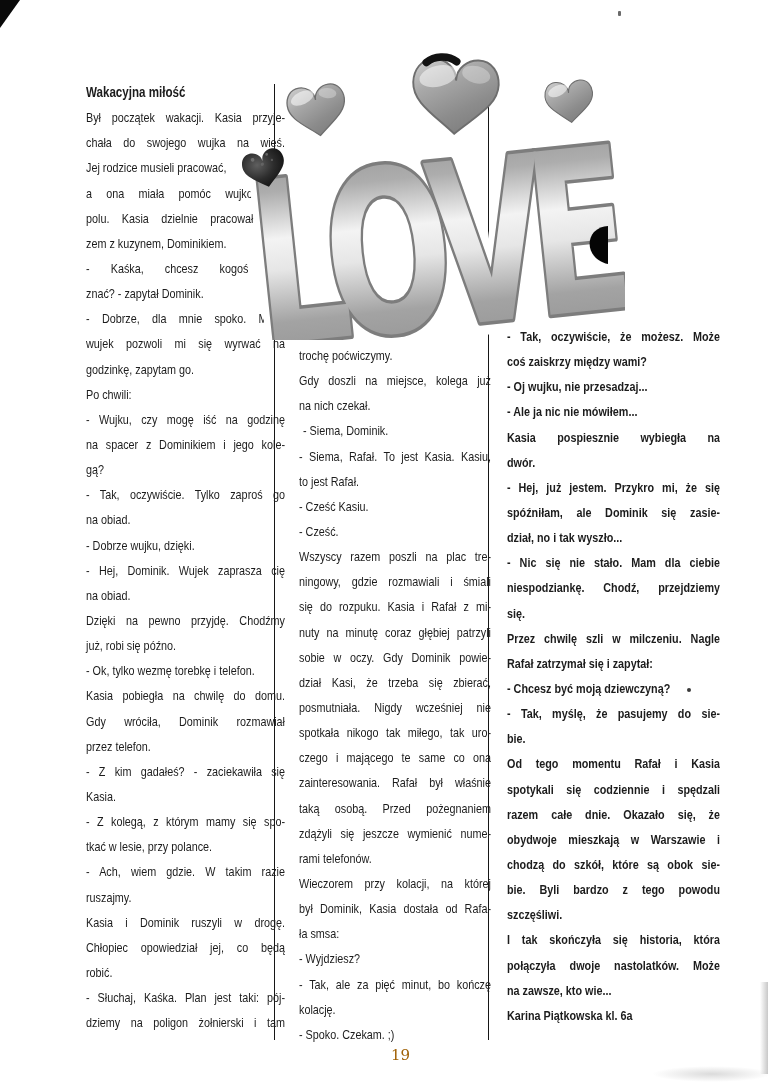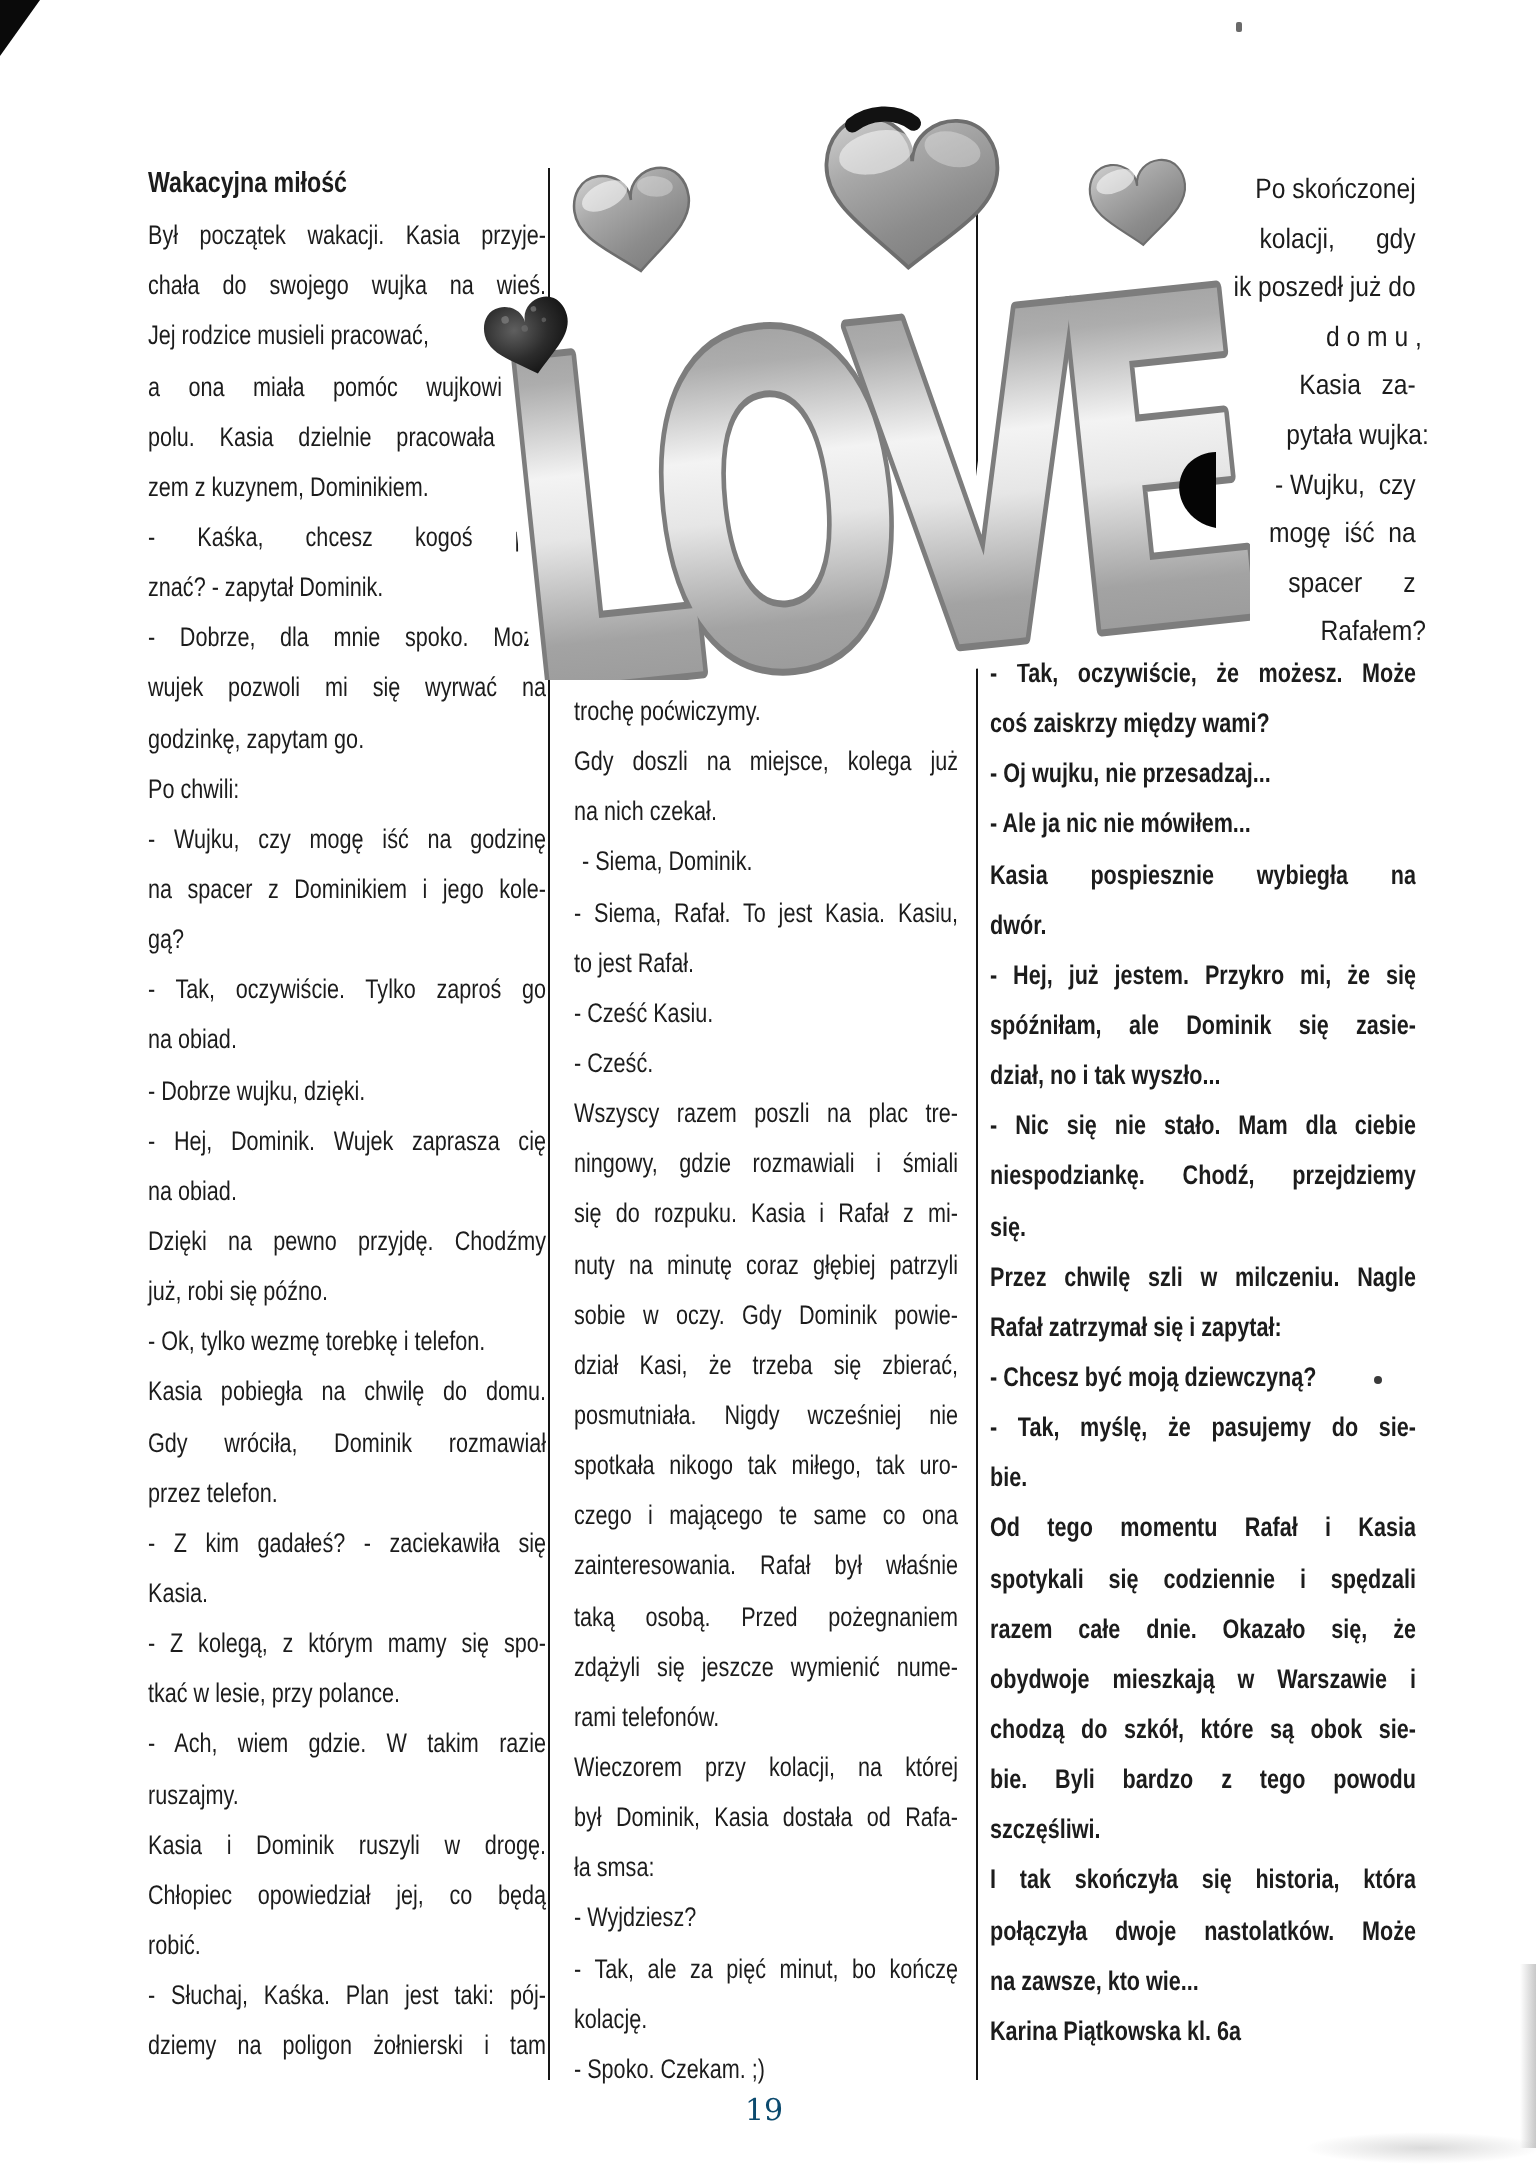--- a/index.html
+++ b/index.html
@@ -18,41 +18,41 @@
   .stray-dot{position:absolute;left:687px;top:688px;width:4px;height:4px;background:#3a3a3a;border-radius:50%;}
   .edge-smudge-r{position:absolute;right:0;top:982px;width:8px;height:92px;
     background:linear-gradient(to left,rgba(110,110,110,.38),rgba(110,110,110,0));}
   .smudge-bottom{position:absolute;left:652px;top:1066px;width:120px;height:16px;
     background:radial-gradient(ellipse at center,rgba(90,90,90,.22),rgba(90,90,90,0) 70%);}
   
   .divider{position:absolute;top:84px;width:1px;height:956px;background:#161616;}
   .divider.d1{left:274px;}
   .divider.d2{left:488px;}
   
-  .col{position:absolute;font-size:13.5px;line-height:25.15px;}
+  .col{position:absolute;font-size:13.5px;line-height:25.15px;margin-left:12px;}
   .c1{left:74px;top:80px;width:199px;}
   .c2{left:287px;top:343px;width:192px;}
   .c3{left:495px;top:324px;width:213px;font-weight:bold;}
   .c3w{left:495px;top:82px;width:213px;line-height:24.6px;font-size:14px;}
   .story-title{font-weight:bold;font-size:14.5px;line-height:25.15px;
     width:125%;transform:scaleX(.8);transform-origin:0 50%;white-space:nowrap;}
   .line{height:25.15px;white-space:nowrap;overflow:visible;
     width:125%;transform:scaleX(.8);transform-origin:0 50%;text-align:left;}
   .line.j{text-align:justify;text-align-last:justify;white-space:normal;height:25.15px;overflow:hidden;}
   .c2 .line:nth-child(4){padding-left:5px;}
   .c3w .line{height:24.6px;white-space:pre;text-align:right;
     width:114%;margin-left:-14%;transform:scaleX(.88);transform-origin:100% 50%;}
   .c3w .line:nth-child(4){padding-right:26px;}
   .c3w .line:nth-child(6){padding-right:55px;}
   .c3w .line:nth-child(10){padding-right:43px;}
   
   .love-art{position:absolute;left:240px;top:50px;}
   .dark-heart{position:absolute;left:238px;top:144px;}
-  .page-number{position:absolute;left:354px;top:1046px;width:56px;text-align:center;
-    font-family:"DejaVu Serif",serif;font-size:15px;color:#0c4a6e;}
+  .page-number{position:absolute;left:354px;top:1046px;width:56px;text-align:right;
+    font-family:"DejaVu Serif",serif;font-size:15px;color:#a16207;}
 </style>
 </head>
 <body>
 
 <div class="page">
 
   <div class="corner-tl"></div>
   <div class="speck-tr"></div>
   <div class="edge-smudge-r"></div>
   <div class="smudge-bottom"></div>
@@ -128,32 +128,20 @@
       <div class="line">rami telefonów.</div>
       <div class="line j">Wieczorem przy kolacji, na której</div>
       <div class="line j">był Dominik, Kasia dostała od Rafa-</div>
       <div class="line">ła smsa:</div>
       <div class="line">- Wyjdziesz?</div>
       <div class="line j">- Tak, ale za pięć minut, bo kończę</div>
       <div class="line">kolację.</div>
       <div class="line">- Spoko. Czekam. ;)</div>
     </div>
 
-  <div class="col c3w">
-      <div class="line">Po skończonej</div>
-      <div class="line">kolacji,      gdy</div>
-      <div class="line">Dominik poszedł już do</div>
-      <div class="line">d o m u ,</div>
-      <div class="line">Kasia   za-</div>
-      <div class="line">pytała wujka:</div>
-      <div class="line">- Wujku,  czy</div>
-      <div class="line">mogę  iść  na</div>
-      <div class="line">spacer      z</div>
-      <div class="line">Rafałem?</div>
-    </div>
 
   <div class="col c3">
       <div class="line j">- Tak, oczywiście, że możesz. Może</div>
       <div class="line">coś zaiskrzy między wami?</div>
       <div class="line">- Oj wujku, nie przesadzaj...</div>
       <div class="line">- Ale ja nic nie mówiłem...</div>
       <div class="line j">Kasia pospiesznie wybiegła na</div>
       <div class="line">dwór.</div>
       <div class="line j">- Hej, już jestem. Przykro mi, że się</div>
       <div class="line j">spóźniłam, ale Dominik się zasie-</div>

